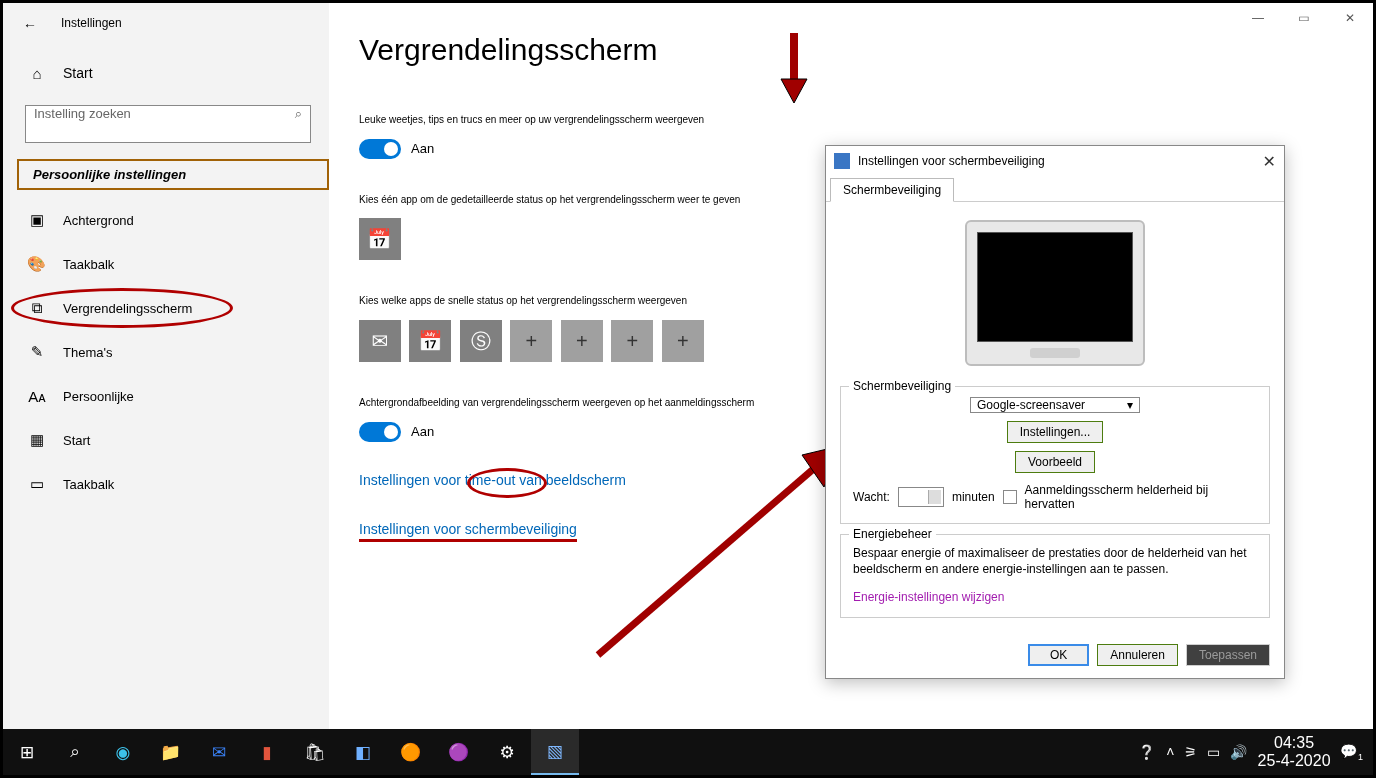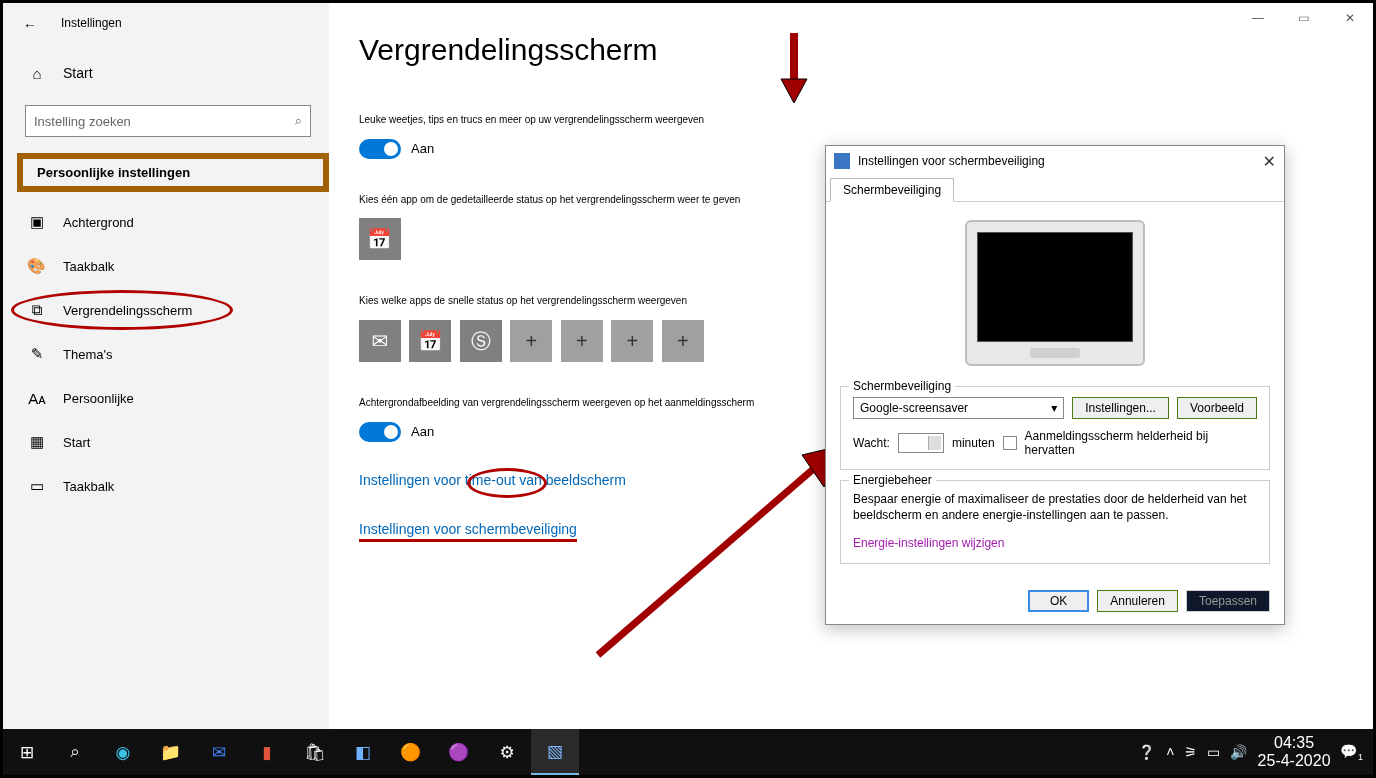--- a/index.html
+++ b/index.html
@@ -5,22 +5,22 @@
   *{box-sizing:border-box;margin:0;padding:0;font-family:"Segoe UI",Arial,sans-serif;}
   html,body{width:1376px;height:778px;overflow:hidden;background:#000;}
   .desk{position:absolute;inset:3px;background:#fff;}
   
   .settings-window{position:absolute;left:0;top:0;right:0;bottom:46px;background:#fff;display:flex;}
   .sidebar{width:326px;background:#f3f3f3;display:flex;flex-direction:column;padding:0 0 10px 0;}
   .sidebar-top{display:flex;align-items:center;height:40px;padding:0 20px;font-size:12px;color:#000;}
   .back-icon{font-size:14px;margin-right:24px;}
   .home-row{display:flex;align-items:center;height:40px;padding:0 24px;font-size:14px;margin-top:10px;}
   .home-row .ico{width:20px;text-align:center;margin-right:16px;font-size:15px;}
-  .searchbox{margin:12px 18px 6px 22px;display:flex;align-items:center;height:32px;border:1px solid #888;background:#fff;padding:0 8px;font-size:13px;color:#666;justify-content:space-between;}
-  .category-head{margin:10px 0 8px 0;padding:6px 14px;font-size:13px;font-weight:600;border:6px solid #a16207;display:inline-block;margin-left:14px;}
+  .searchbox{margin:12px 18px 6px 22px;display:flex;align-items:flex-start;height:38px;border:1px solid #888;background:#fff;padding:0 8px;font-size:13px;color:#666;justify-content:space-between;}
+  .category-head{margin:10px 0 8px 0;padding:6px 14px;font-size:13px;font-weight:600;border:2px solid #a16207;display:inline-block;margin-left:14px;font-style:italic;}
   .nav-item{display:flex;align-items:center;height:44px;padding:0 24px;font-size:13px;color:#000;}
   .nav-item .ico{width:20px;text-align:center;margin-right:16px;font-size:15px;}
   .circled{position:relative;}
   .circled::after{content:"";position:absolute;left:8px;right:96px;top:2px;bottom:2px;border:3px solid #b00000;border-radius:50%/50%;}
   
   .main{flex:1;padding:30px 30px 10px 30px;overflow:hidden;position:relative;}
   .main h1{font-size:30px;font-weight:400;margin-bottom:46px;}
   .section-text{font-size:10px;max-width:440px;line-height:1.35;margin-bottom:12px;}
   .toggle{display:flex;align-items:center;margin-bottom:34px;}
   .toggle-pill{width:42px;height:20px;border-radius:10px;background:#0078d7;position:relative;margin-right:10px;}
@@ -48,21 +48,21 @@
   .dlg-body{padding:10px 14px 6px 14px;}
   .monitor{width:180px;margin:8px auto 20px auto;border:2px solid #bdbdbd;border-radius:6px;background:#e8e8e8;padding:10px 10px 6px 10px;text-align:center;}
   .monitor-screen{width:100%;height:110px;background:#000;border:1px solid #555;}
   .monitor-stand{width:50px;height:10px;background:#d0d0d0;margin:6px auto 0 auto;border-radius:3px;}
   .fieldset{border:1px solid #ccc;padding:10px 12px 12px 12px;margin-bottom:10px;position:relative;}
   .fieldset .legend{position:absolute;top:-8px;left:8px;background:#fff;padding:0 4px;font-size:12px;}
   .row{display:flex;align-items:center;gap:8px;font-size:12px;flex-wrap:wrap;}
   .dropdown{flex:1;min-width:170px;height:22px;border:1px solid #888;display:flex;align-items:center;justify-content:space-between;padding:0 6px;font-size:12px;background:#fff;}
   .btn{height:22px;border:1px solid #4d7c0f;background:#efefef;font-size:12px;padding:0 12px;display:flex;align-items:center;cursor:pointer;}
   .btn.primary{border:2px solid #3a8be8;padding:0 20px;}
-  .btn.disabled{color:#9a9a9a;border-color:#cfcfcf;background:#0f172a;}
+  .btn.disabled{color:#9a9a9a;border-color:#cfcfcf;background:#404040;}
   .spin{width:46px;height:20px;border:1px solid #888;display:flex;align-items:center;justify-content:flex-end;padding:0 3px 0 0;font-size:12px;position:relative;background:#fff;}
   .spin::after{content:"";position:absolute;right:2px;top:2px;bottom:2px;width:12px;background:linear-gradient(#ddd 48%,#fff 50%,#ddd 52%);border-left:1px solid #aaa;}
   .chk{width:14px;height:14px;border:1px solid #888;display:inline-block;}
   .dlg-link{color:#a21caf;font-size:12px;cursor:pointer;}
   .dlg-footer{display:flex;justify-content:flex-end;gap:8px;padding:10px 14px 12px 14px;}
   
   .taskbar{position:absolute;left:0;right:0;bottom:0;height:46px;background:#101010;display:flex;align-items:center;color:#fff;}
   .taskitem{width:48px;height:46px;display:flex;align-items:center;justify-content:center;font-size:17px;}
   .taskitem.active{background:#2a2a2a;border-bottom:2px solid #76b9ed;}
   .tray{margin-left:auto;display:flex;align-items:center;gap:10px;padding-right:10px;font-size:12px;}
@@ -201,21 +201,21 @@
       <div class="tab">Schermbeveiliging</div>
     </div>
     <div class="dlg-body">
       <div class="monitor">
         <div class="monitor-screen"></div>
         <div class="monitor-stand"></div>
       </div>
 
       <div class="fieldset">
         <span class="legend">Schermbeveiliging</span>
-        <div class="row" style="margin-bottom:10px;">
+        <div class="row" style="margin-bottom:10px;flex-direction:column;">
           <div class="dropdown">
             <span>Google-screensaver</span>
             <span>▾</span>
           </div>
           <div class="btn">Instellingen...</div>
           <div class="btn">Voorbeeld</div>
         </div>
         <div class="row">
           <span>Wacht:</span>
           <div class="spin">

